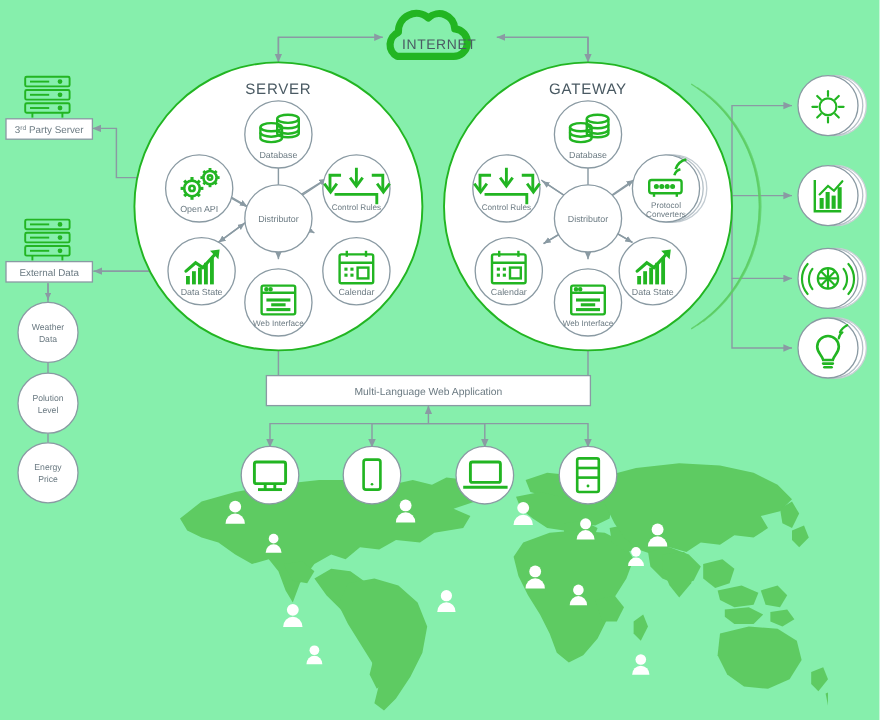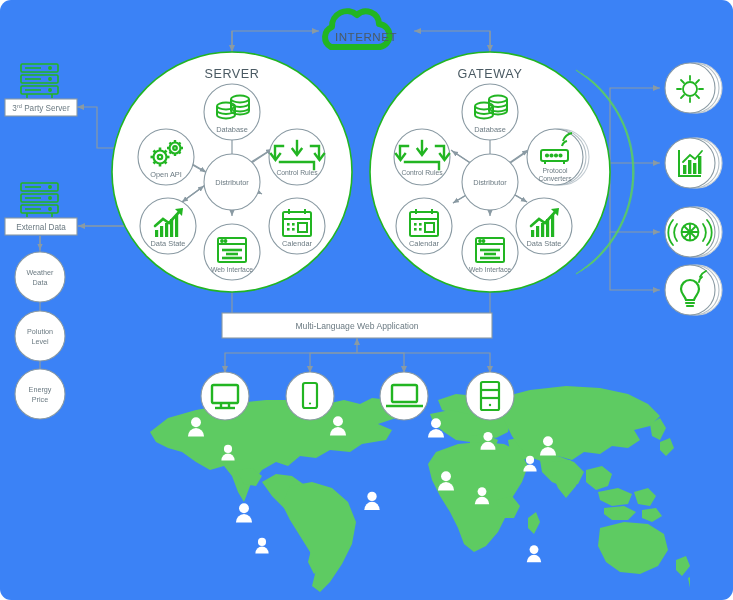--- a/index.html
+++ b/index.html
@@ -1,19 +1,19 @@
 <!DOCTYPE html>
 <html><head>
 <meta charset="utf-8">
 <title>IoT Platform Architecture Diagram</title>
 <style>
   html,body{margin:0;padding:0;background:#ffffff;}
   body{width:733px;height:600px;overflow:hidden;
        font-family:"Liberation Sans","DejaVu Sans",sans-serif;}
-  #stage{position:relative;width:733px;height:600px;background:#3b82f6;border-radius:11px;}
+  #stage{position:relative;width:733px;height:600px;background:#86efac;}
   #stage svg{position:absolute;left:0;top:0;}
   .lbl{fill:#6b7a82;font-family:"Liberation Sans","DejaVu Sans",sans-serif;}
   .lbl-node{font-size:7.4px;}
   .lbl-node-sm{font-size:6.8px;}
   .lbl-ring{font-size:12.6px;fill:#4a5a63;letter-spacing:.6px;}
   .lbl-cloud{font-size:11.6px;fill:#4a5a63;letter-spacing:.5px;}
   .lbl-box{font-size:8.2px;}
   .lbl-bar{font-size:8.6px;}
   .lbl-sensor{font-size:7.2px;}
 </style>

